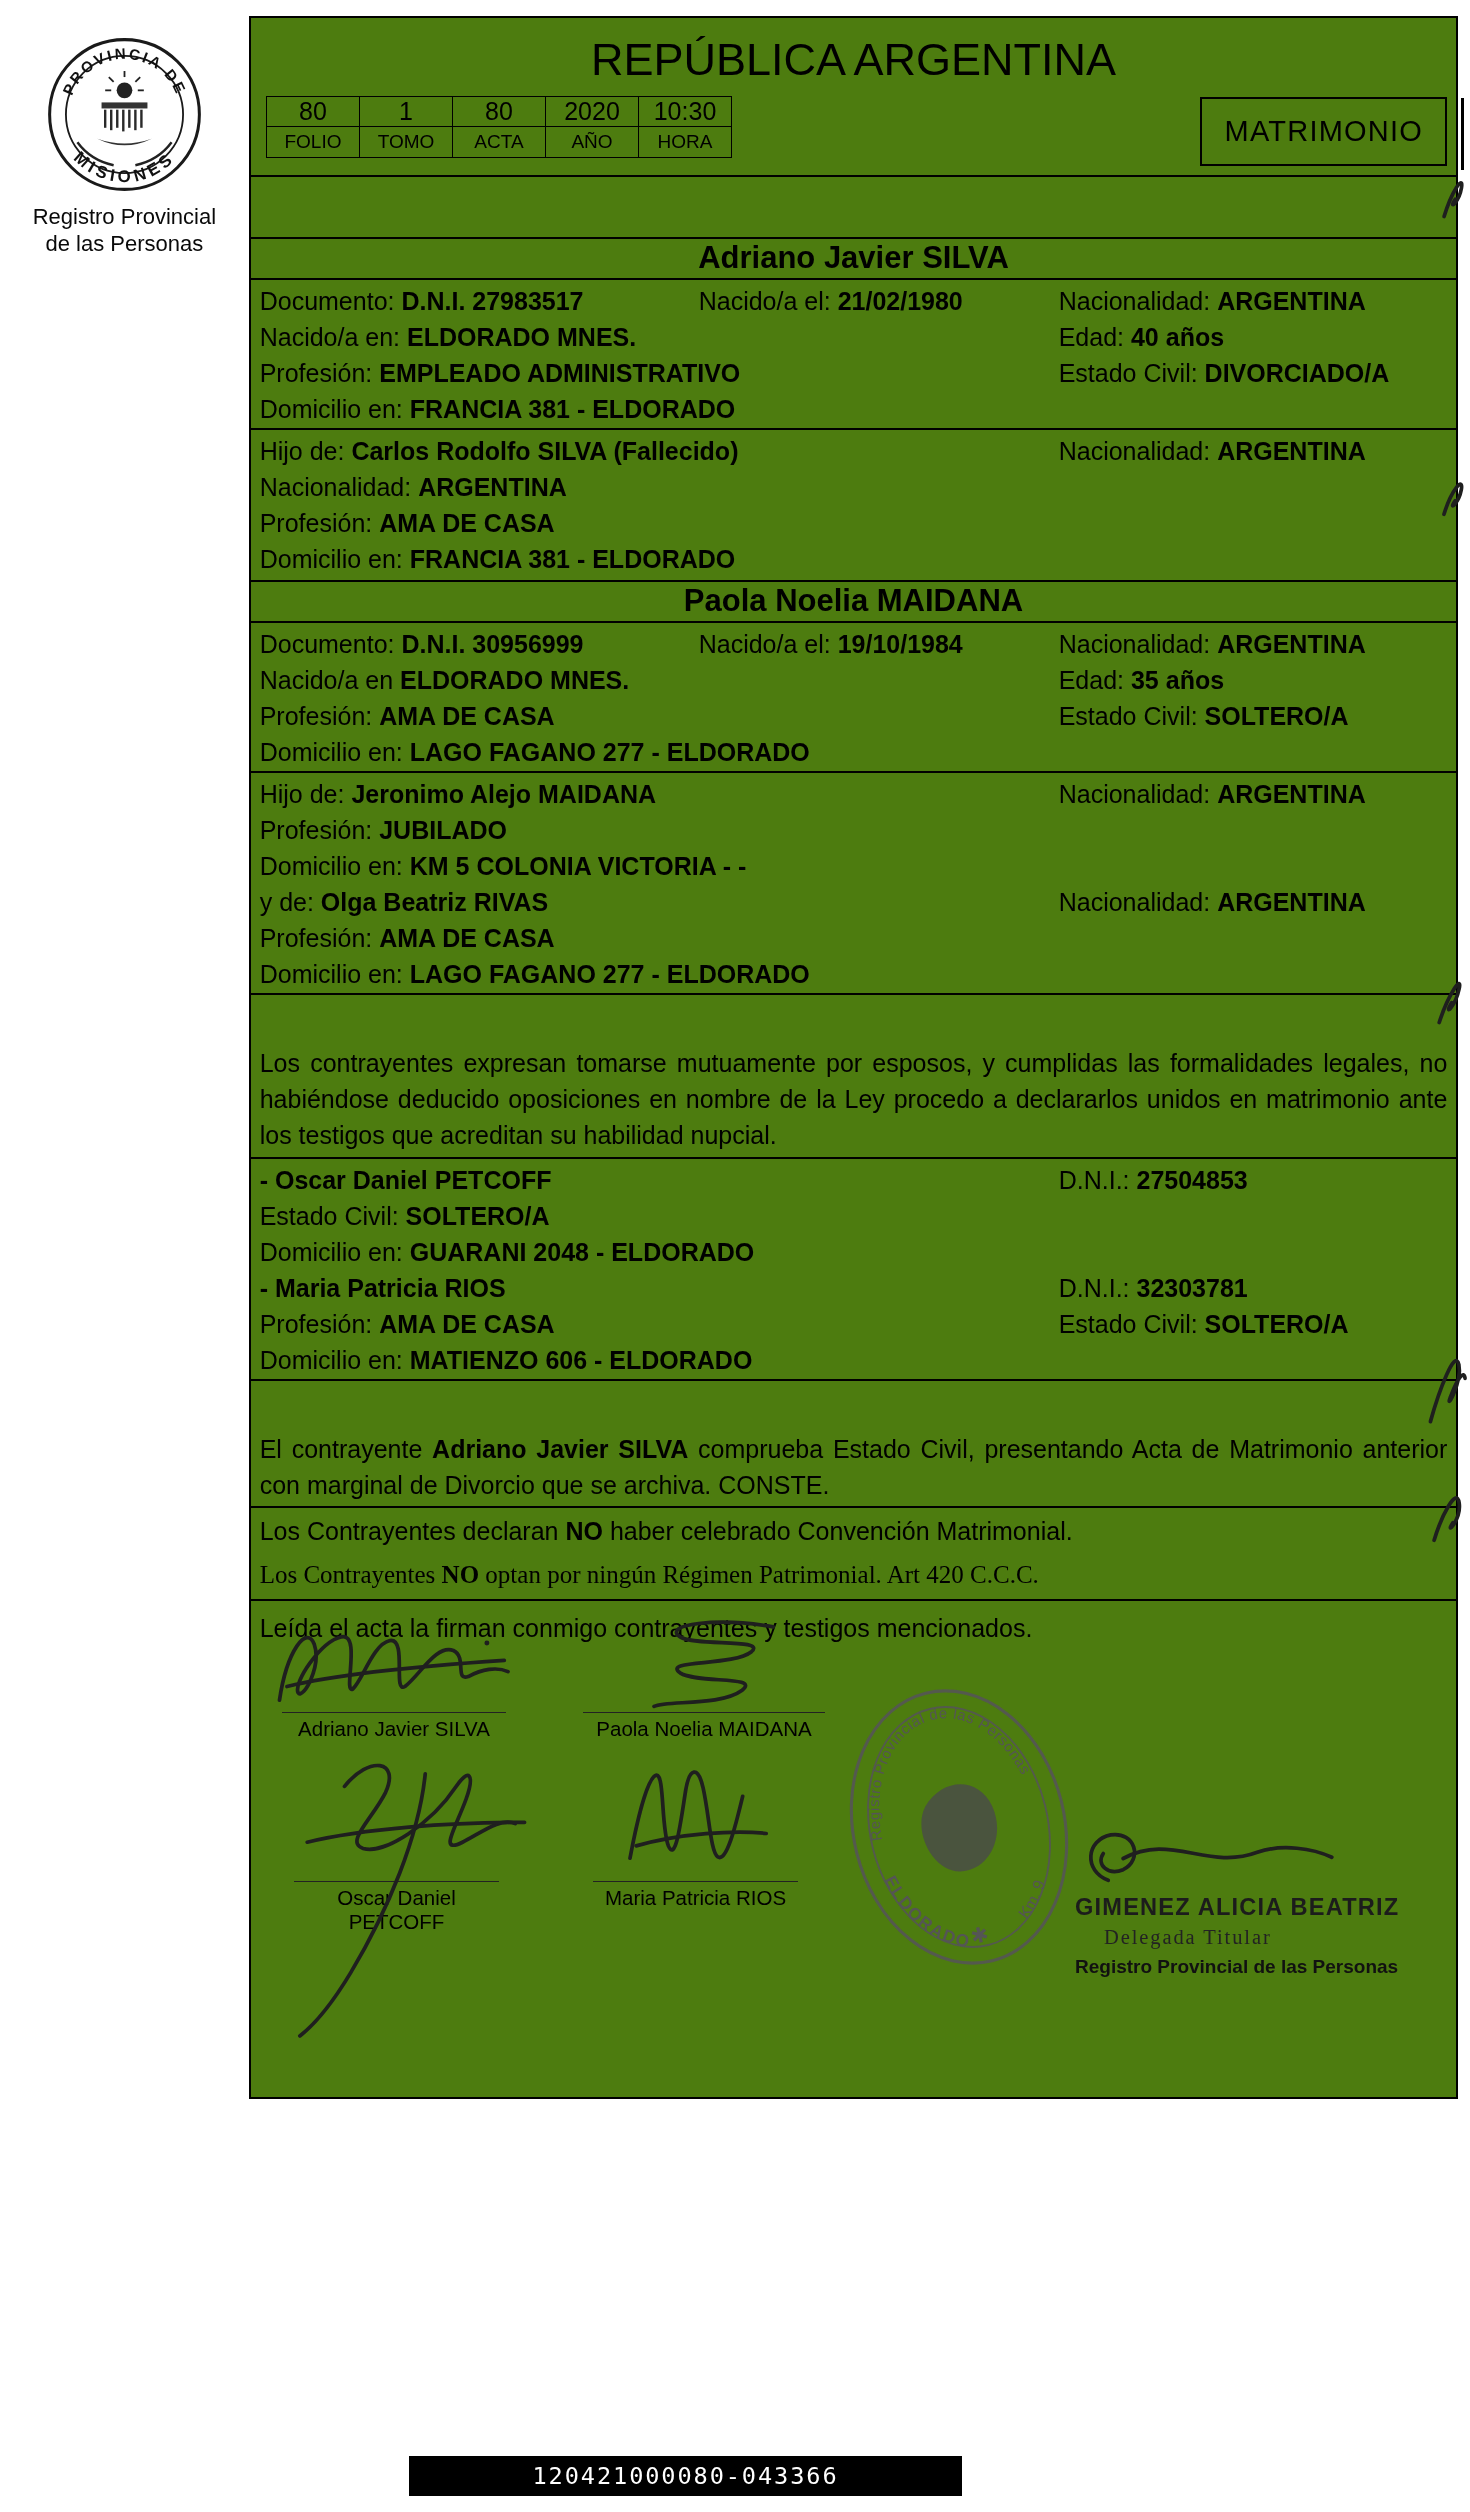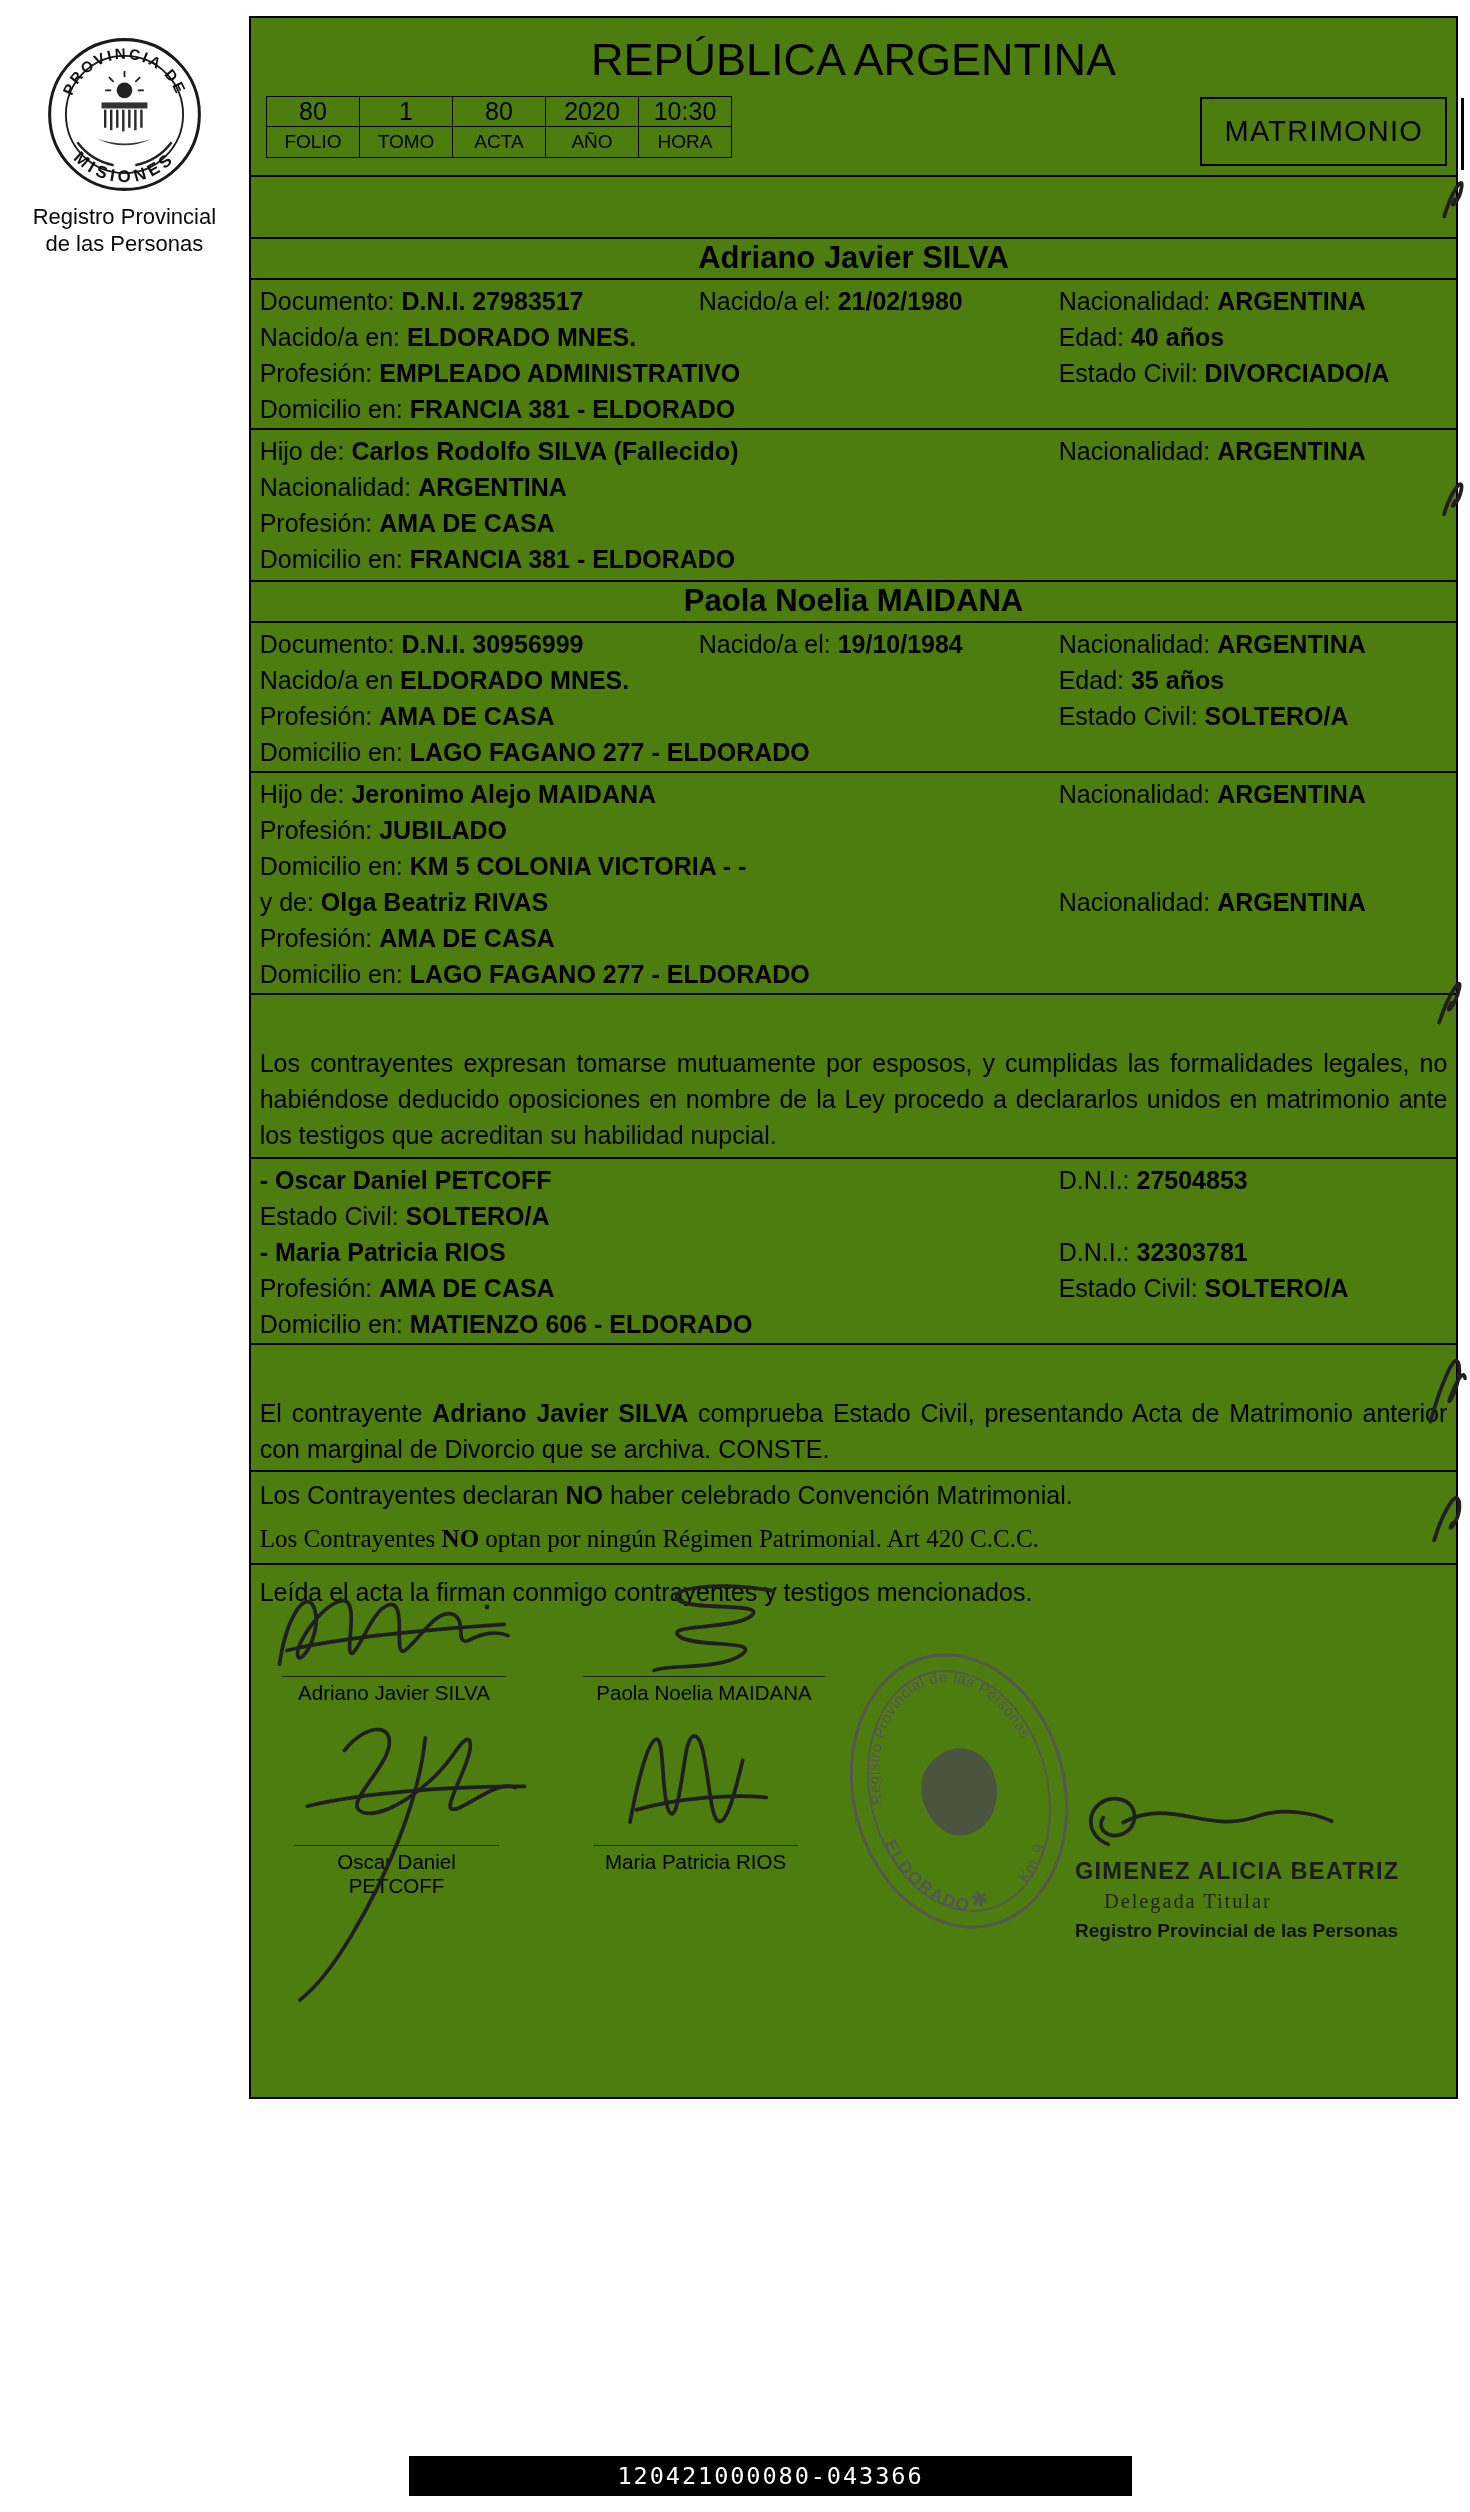--- a/index.html
+++ b/index.html
@@ -59,21 +59,21 @@
   .official-name { font-size: 23.6px; font-weight: bold; letter-spacing: 1.2px; color: #1c1c1c; }
   .official-title { font-family: "Liberation Serif", serif; font-size: 20.5px; letter-spacing: 1.9px; margin: 5px 0 0 29px; color: #222; }
   .official-org { font-size: 19px; font-weight: bold; margin-top: 6.2px; color: #111; }
 
   
   .margin-mark { position: absolute; }
   .edge-tick { position: absolute; left: 1461px; top: 98px; width: 2.5px; height: 72px; background: #000; }
 
   
   .barcode {
-    position: absolute; left: 409px; top: 2456px; width: 723px; height: 40px;
+    position: absolute; left: 409px; top: 2456px; width: 553px; height: 40px;
     background: #000; display: flex; align-items: center; justify-content: center;
   }
   .barcode-text { color: #fff; font-family: "DejaVu Sans Mono", monospace; font-size: 23.6px; letter-spacing: 1.9px; }
 </style>
 </head>
 <body>
 
 <div class="page">
 
   <div class="logo-block">
@@ -232,20 +232,23 @@
 
     <div class="block">
       <div class="row">
         <div class="c1w"><b>- Oscar Daniel PETCOFF</b></div>
         <div class="c3"><span>D.N.I.: </span><b>27504853</b></div>
       </div>
       <div class="row">
         <div class="c3"><span>Estado Civil: </span><b>SOLTERO/A</b></div>
       </div>
       <div class="row">
+        <div class="c3"><span>Domicilio en: </span><b>GUARANI 2048 - ELDORADO</b></div>
+      </div>
+      <div class="row">
         <div class="c1w"><b>- Maria Patricia RIOS</b></div>
         <div class="c3"><span>D.N.I.: </span><b>32303781</b></div>
       </div>
       <div class="row">
         <div class="c1w"><span>Profesión: </span><b>AMA DE CASA</b></div>
         <div class="c3"><span>Estado Civil: </span><b>SOLTERO/A</b></div>
       </div>
       <div class="row">
         <div class="c3"><span>Domicilio en: </span><b>MATIENZO 606 - ELDORADO</b></div>
       </div>

